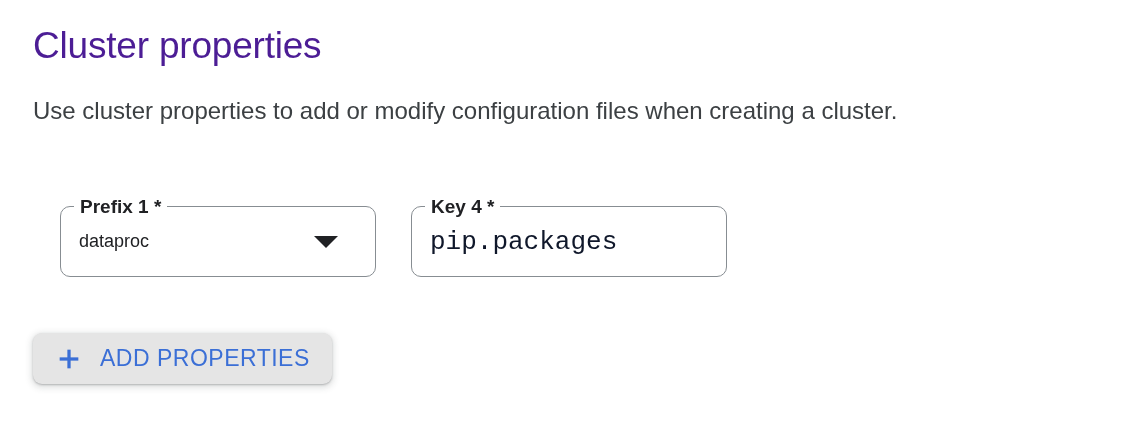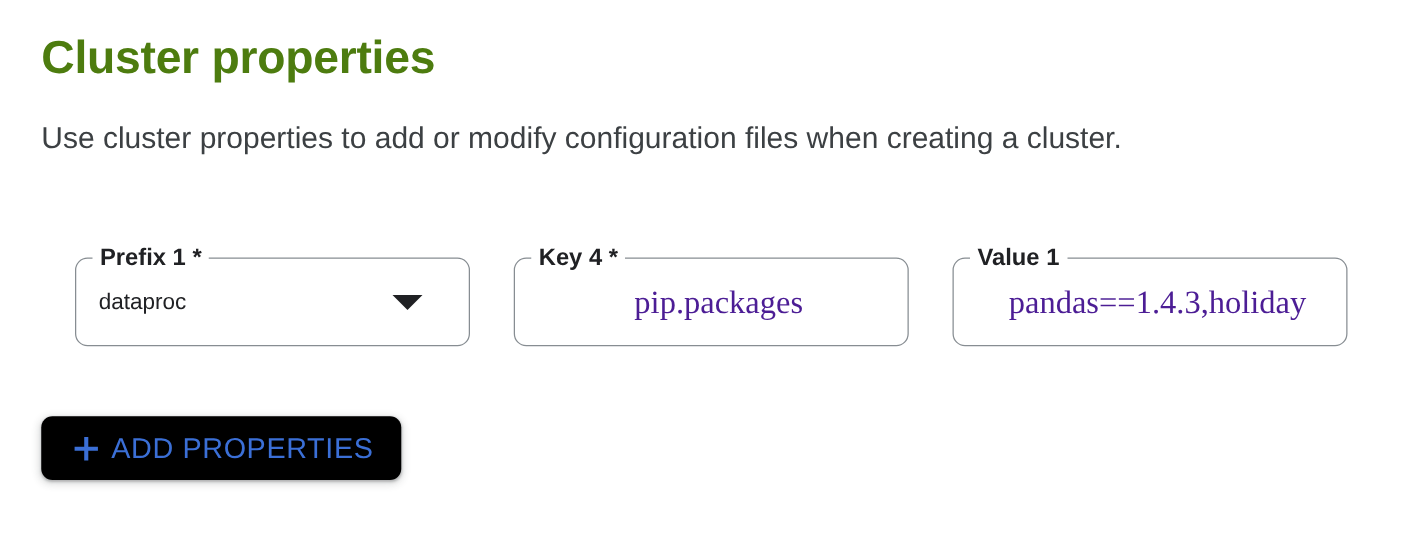--- a/index.html
+++ b/index.html
@@ -16,23 +16,23 @@
     width: 1122px;
     height: 432px;
     background: #ffffff;
   }
   .section-title {
     position: absolute;
     left: 33px;
     top: 24px;
     font-size: 37px;
     line-height: 44px;
-    font-weight: 700;
+    font-weight: 400;
     letter-spacing: -0.2px;
-    color: #4d7c0f;
+    color: #4c1d95;
     white-space: nowrap;
   }
   .section-description {
     position: absolute;
     left: 33px;
     top: 98px;
     font-size: 24px;
     line-height: 25px;
     font-weight: 400;
     color: #3c4043;
@@ -93,35 +93,34 @@
   .text-input {
     position: absolute;
     inset: 0;
     width: 100%;
     height: 100%;
     border: none;
     outline: none;
     background: transparent;
     border-radius: 10px;
     padding: 0 6px 0 18px;
-    font-family: Liberation Serif, serif;
+    font-family: Liberation Mono, monospace;
     font-size: 26px;
-    color: #4c1d95;
-    text-align: center;
+    color: #0f172a;
   }
   .add-btn {
     position: absolute;
     left: 33px;
     top: 333px;
     height: 51px;
     display: inline-flex;
     align-items: center;
-    gap: 6px;
+    gap: 17px;
     padding: 0 22px;
-    background: #000000;
+    background: #e5e5e5;
     border: none;
     border-radius: 9px;
     box-shadow: 0 1px 2px rgba(60,64,67,0.30), 0 2px 6px 2px rgba(60,64,67,0.15);
     cursor: pointer;
     color: #3b6fd6;
   }
   .add-btn-label {
     font-family: "Liberation Sans", "DejaVu Sans", sans-serif;
     font-size: 23px;
     font-weight: 500;
@@ -153,24 +152,20 @@
         <span class="select-value">dataproc</span>
         <span class="caret"></span>
       </div>
     </div>
 
     <div class="field">
       <span class="field-label">Key 4 *</span>
       <input class="text-input" type="text" value="pip.packages" style="">
     </div>
 
-    <div class="field">
-      <span class="field-label">Value 1</span>
-      <input class="text-input" type="text" value="pandas==1.4.3,holiday" style="">
-    </div>
 
   </div>
 
   <button class="add-btn">
     <svg class="plus-icon" viewBox="0 0 24 24" aria-hidden="true">
       <path d="M10.6 4h2.8v16h-2.8z"></path>
       <path d="M4 10.6h16v2.8H4z"></path>
     </svg>
     <span class="add-btn-label">ADD PROPERTIES</span>
   </button>

